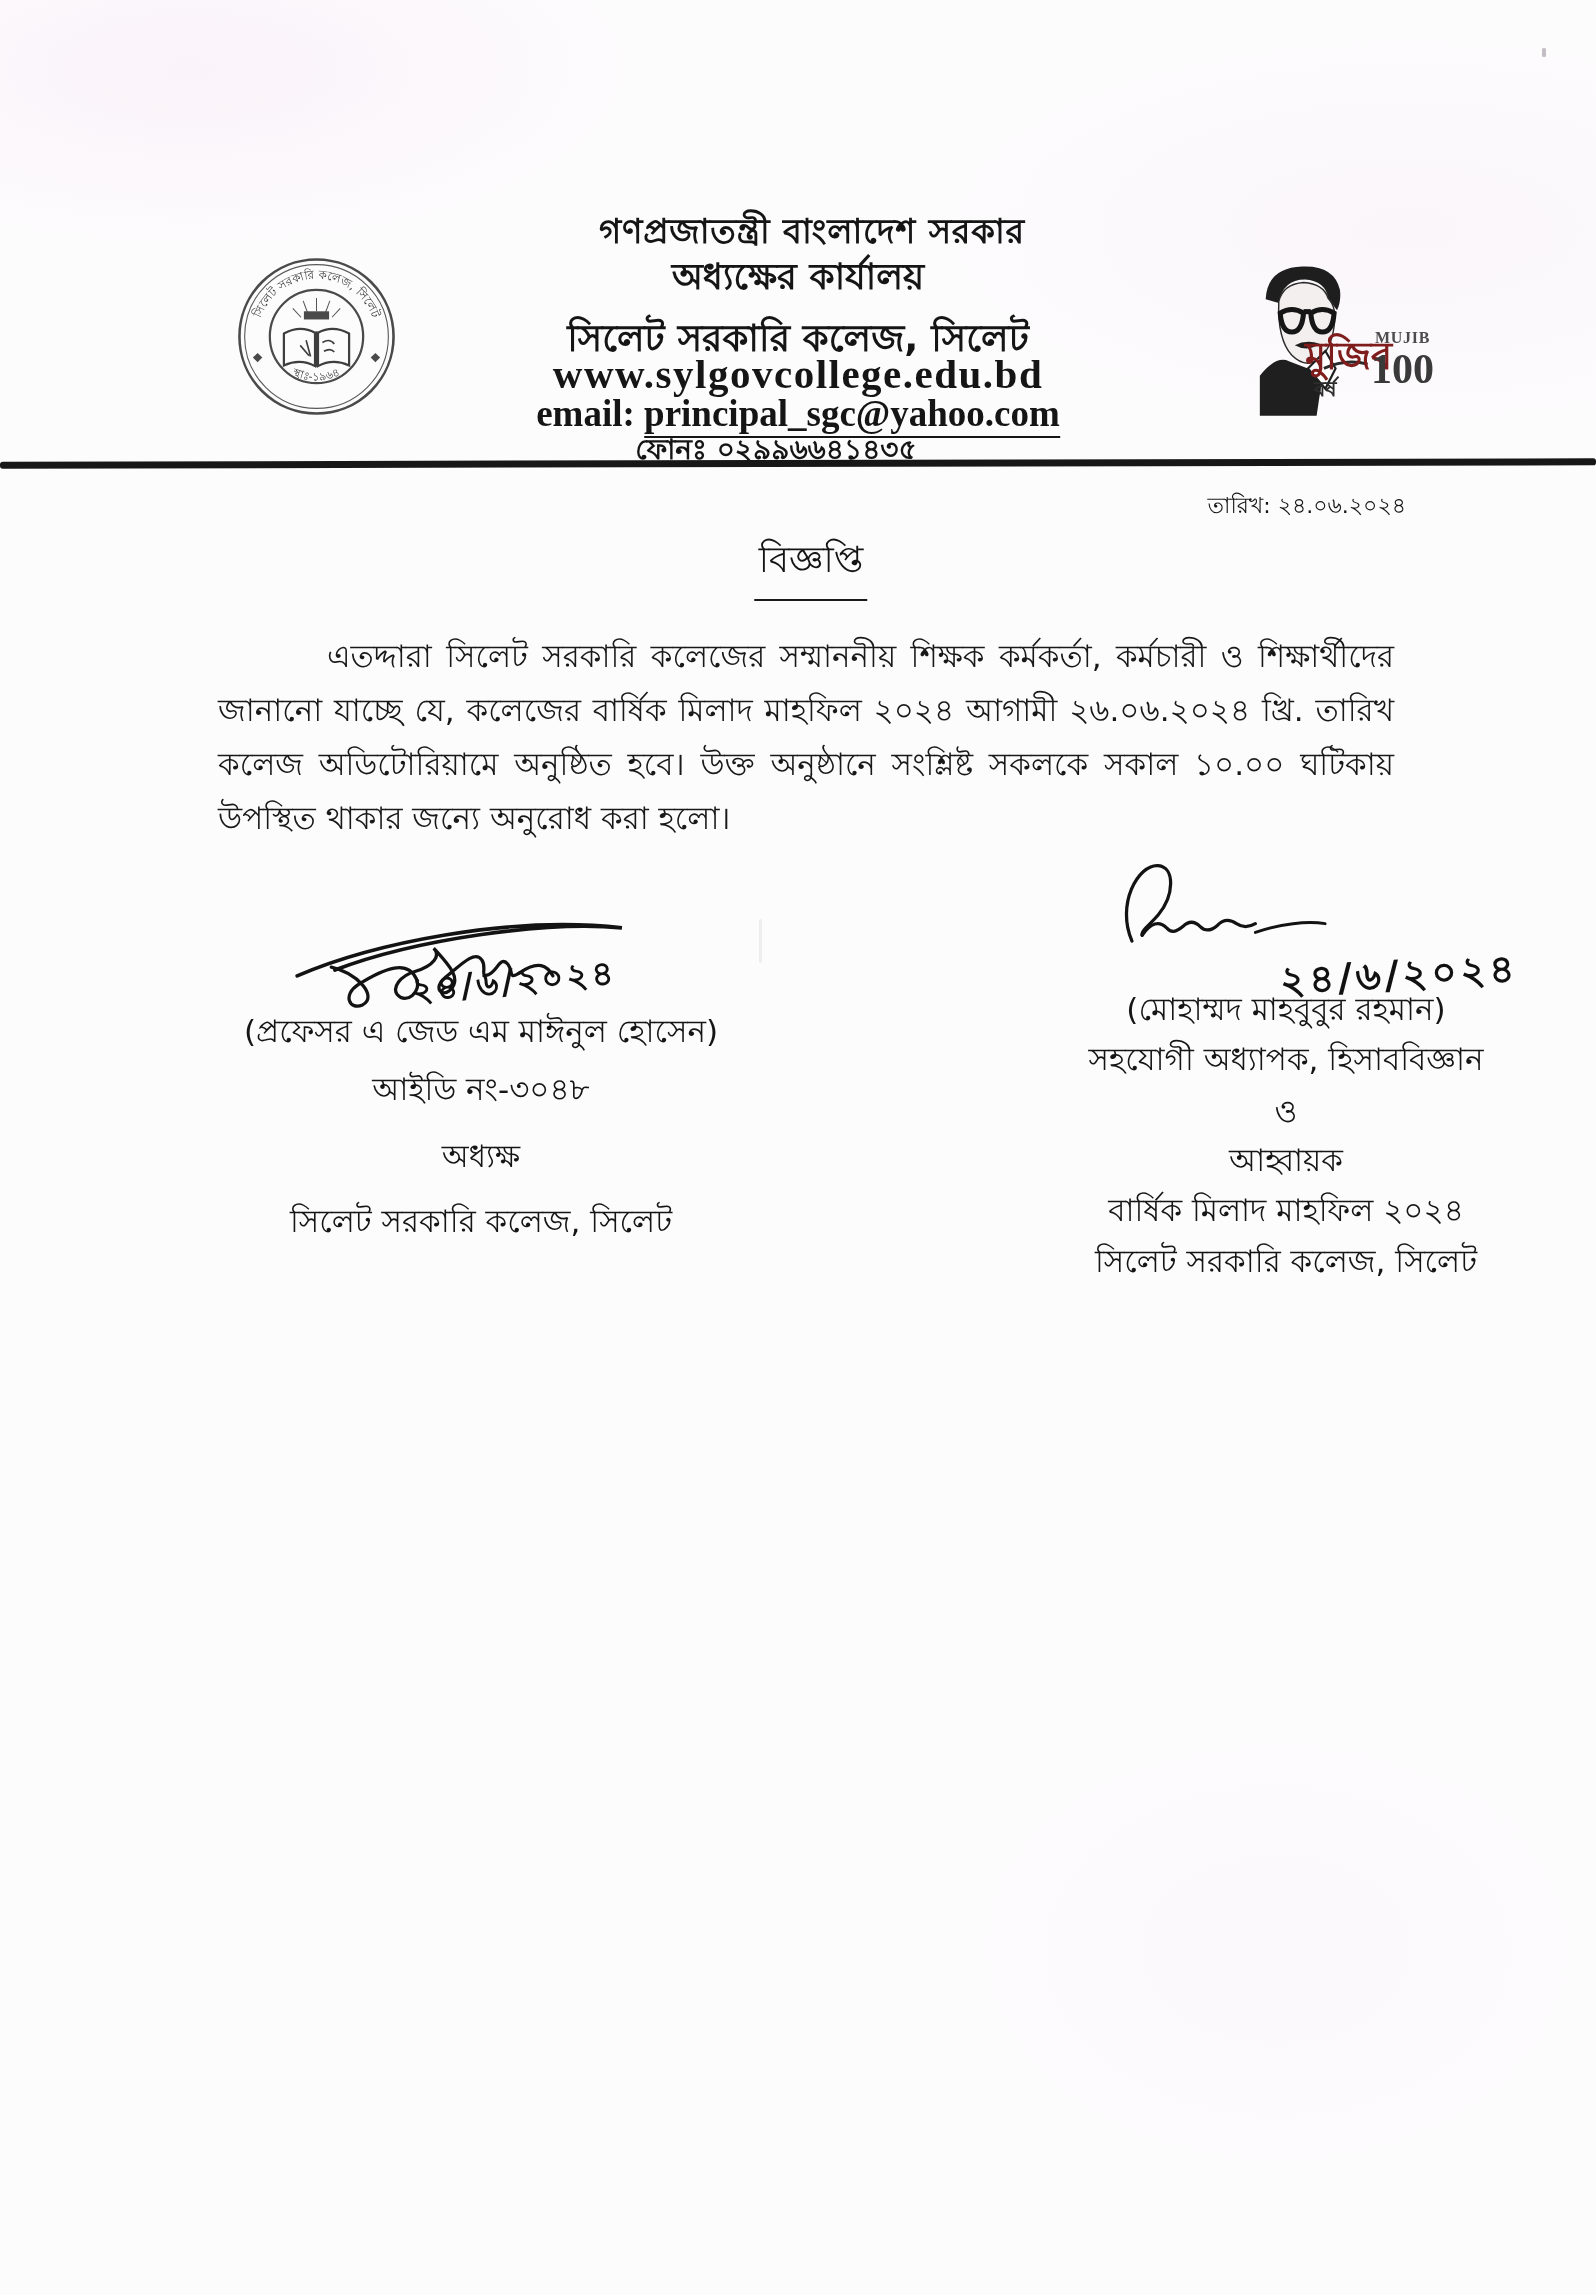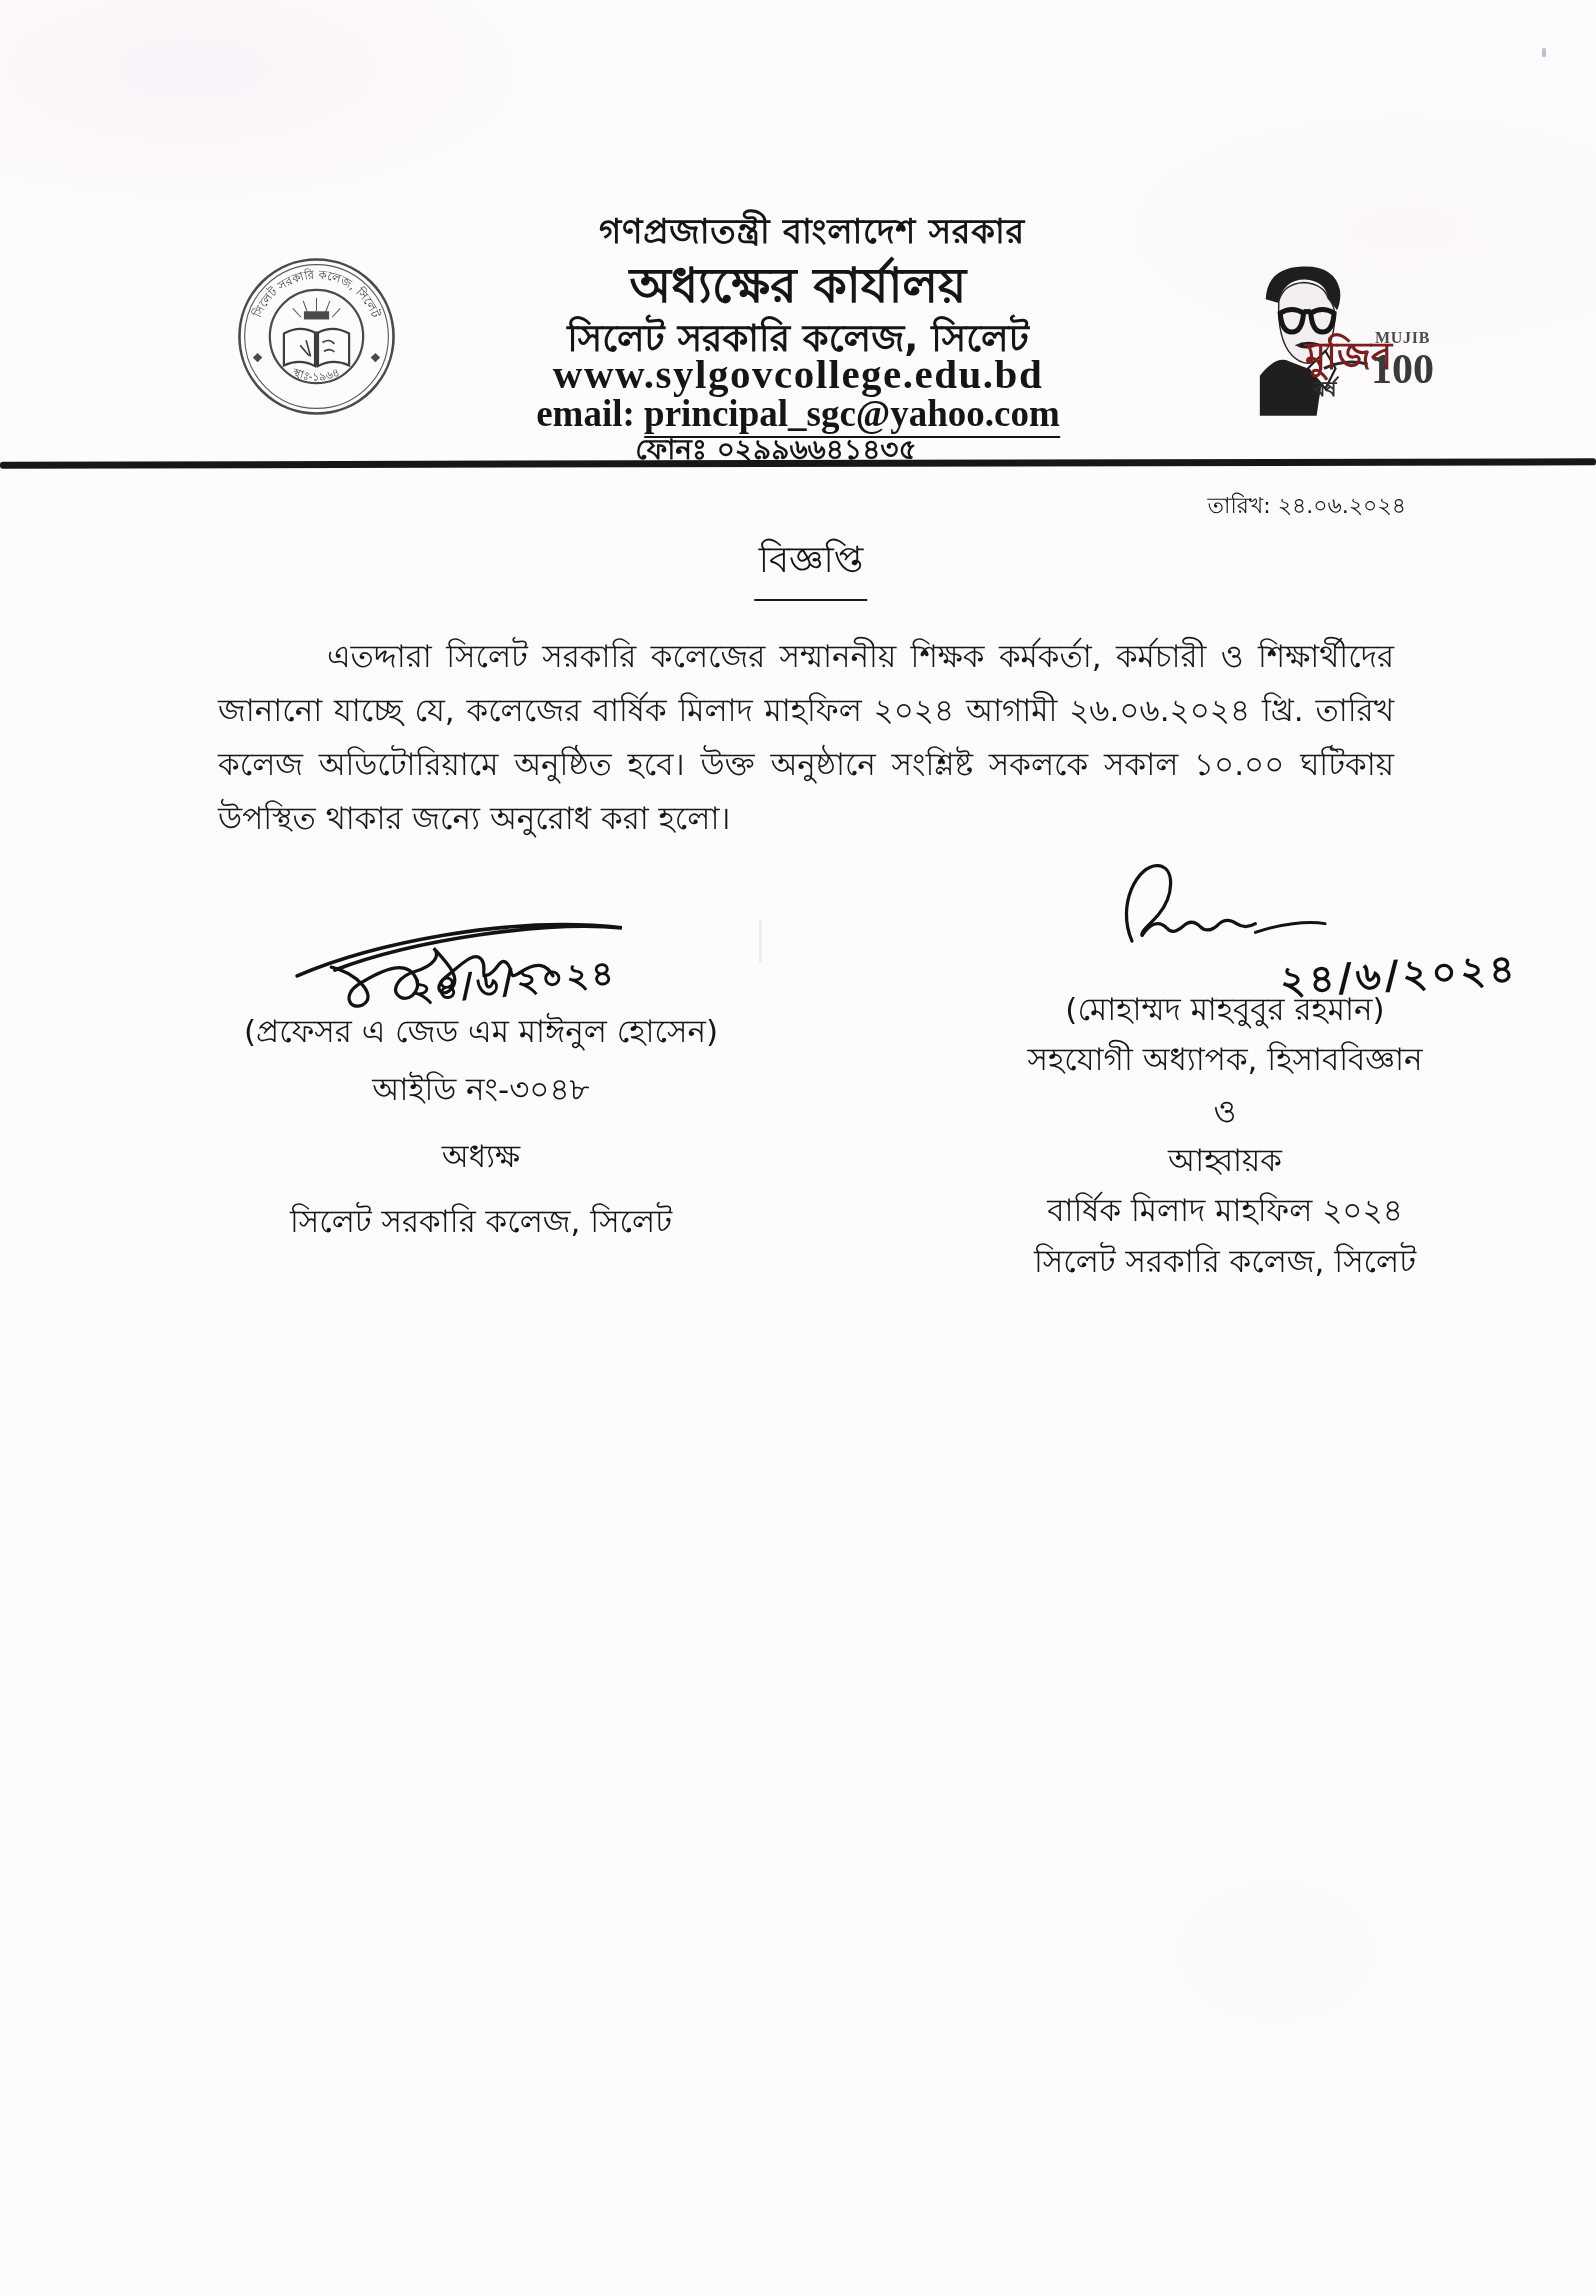--- a/index.html
+++ b/index.html
@@ -12,40 +12,40 @@
       #fdfcfd;
     font-family:"DejaVu Sans",sans-serif;color:#151515;
   }
   .abs{position:absolute;}
   .center{left:50%;transform:translateX(-50%);white-space:nowrap;}
   .bn{font-family:"DejaVu Sans",sans-serif;}
   .serif{font-family:"Liberation Serif",serif;}
 
   
   .gov-line{top:205px;font-size:34px;font-weight:bold;letter-spacing:0.7px;}
-  .office-line{top:249px;font-size:48px;font-weight:bold;}
+  .office-line{top:249px;font-size:36px;font-weight:bold;}
   .college-line{top:309px;font-size:37px;font-weight:bold;}
   .www-line{top:350px;font-size:41px;font-weight:bold;letter-spacing:1.5px;}
   .email-line{top:392px;font-size:37px;font-weight:bold;}
   .email-line .addr{border-bottom:2.9px solid #151515;padding-bottom:1.5px;}
   .phone-line{top:428px;font-size:28px;font-weight:bold;}
   .rule{left:0;top:460px;width:1596px;height:6.6px;background:#171717;transform:rotate(-0.12deg);border-radius:2.9px;}
 
   .date-line{left:1107px;top:488px;width:299px;font-size:22px;text-align:right;white-space:nowrap;}
   .notice-title{top:532px;font-size:36px;padding:0 4.4px 7.3px 4.4px;border-bottom:2.9px solid #1a1a1a;}
 
   .body-par{
     left:218px;top:629px;width:1176px;
     font-size:31px;line-height:54px;text-align:justify;text-indent:109px;
     color:#181818;
   }
 
   .sig-line{white-space:nowrap;text-align:center;transform:translateX(-50%);}
   .l-col{left:481px;}
-  .r-col{left:1225px;text-align:right;}
+  .r-col{left:1286px;text-align:right;}
   .hand{font-weight:bold;color:#111;}
 
   svg{display:block;}
   .speck{background:#8a8090;border-radius:1.5px;}
 </style>
 </head>
 <body>
 
 <div class="abs" style="left:0;top:0;width:1596px;height:481px;">
 

